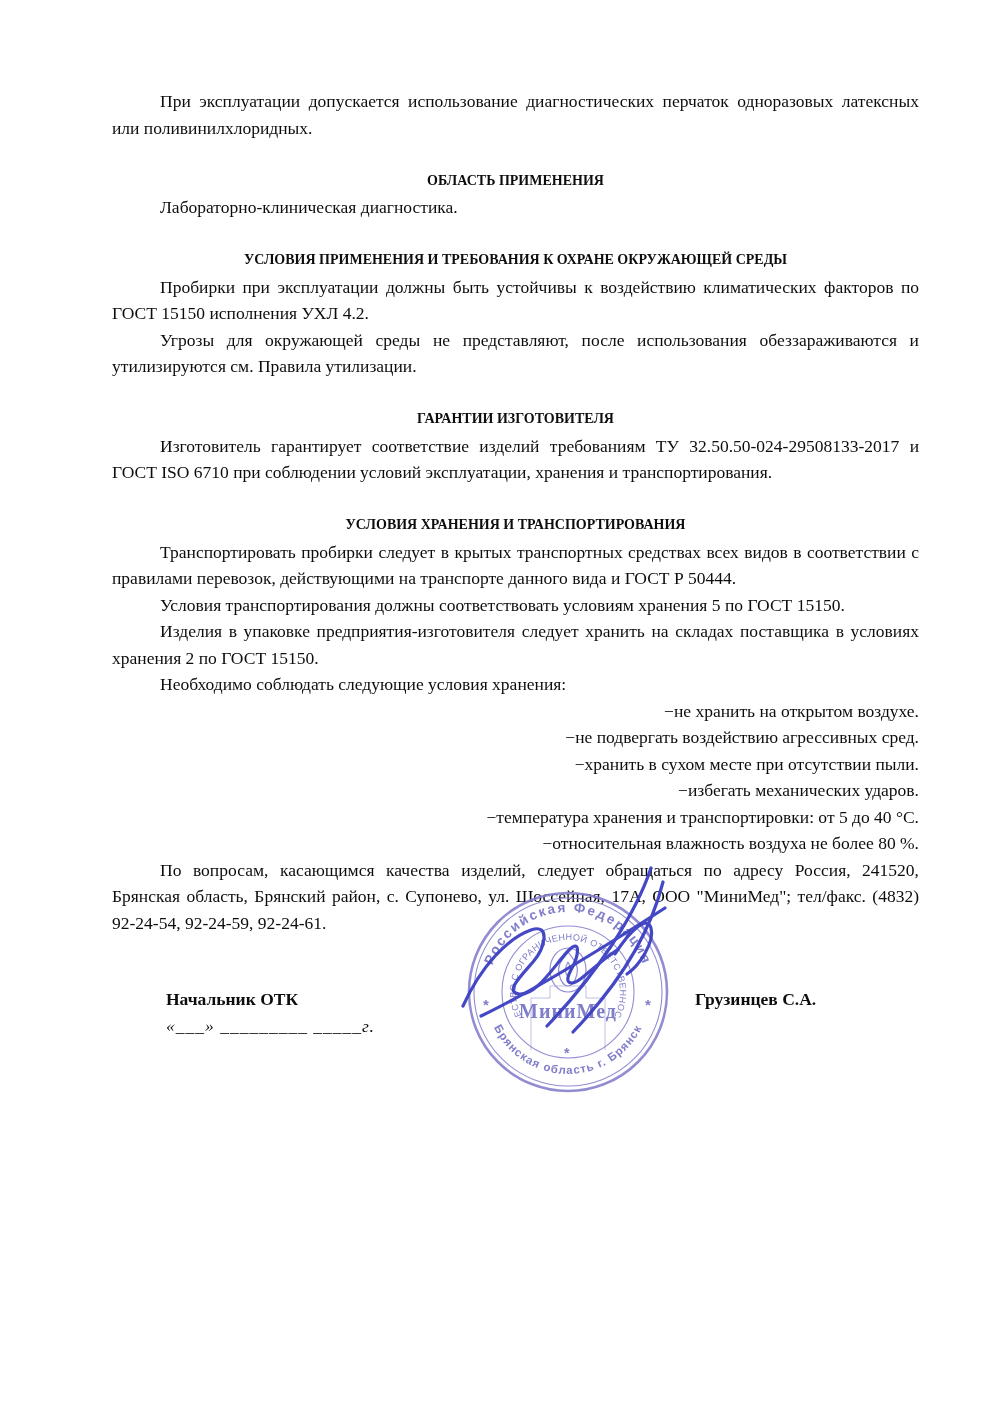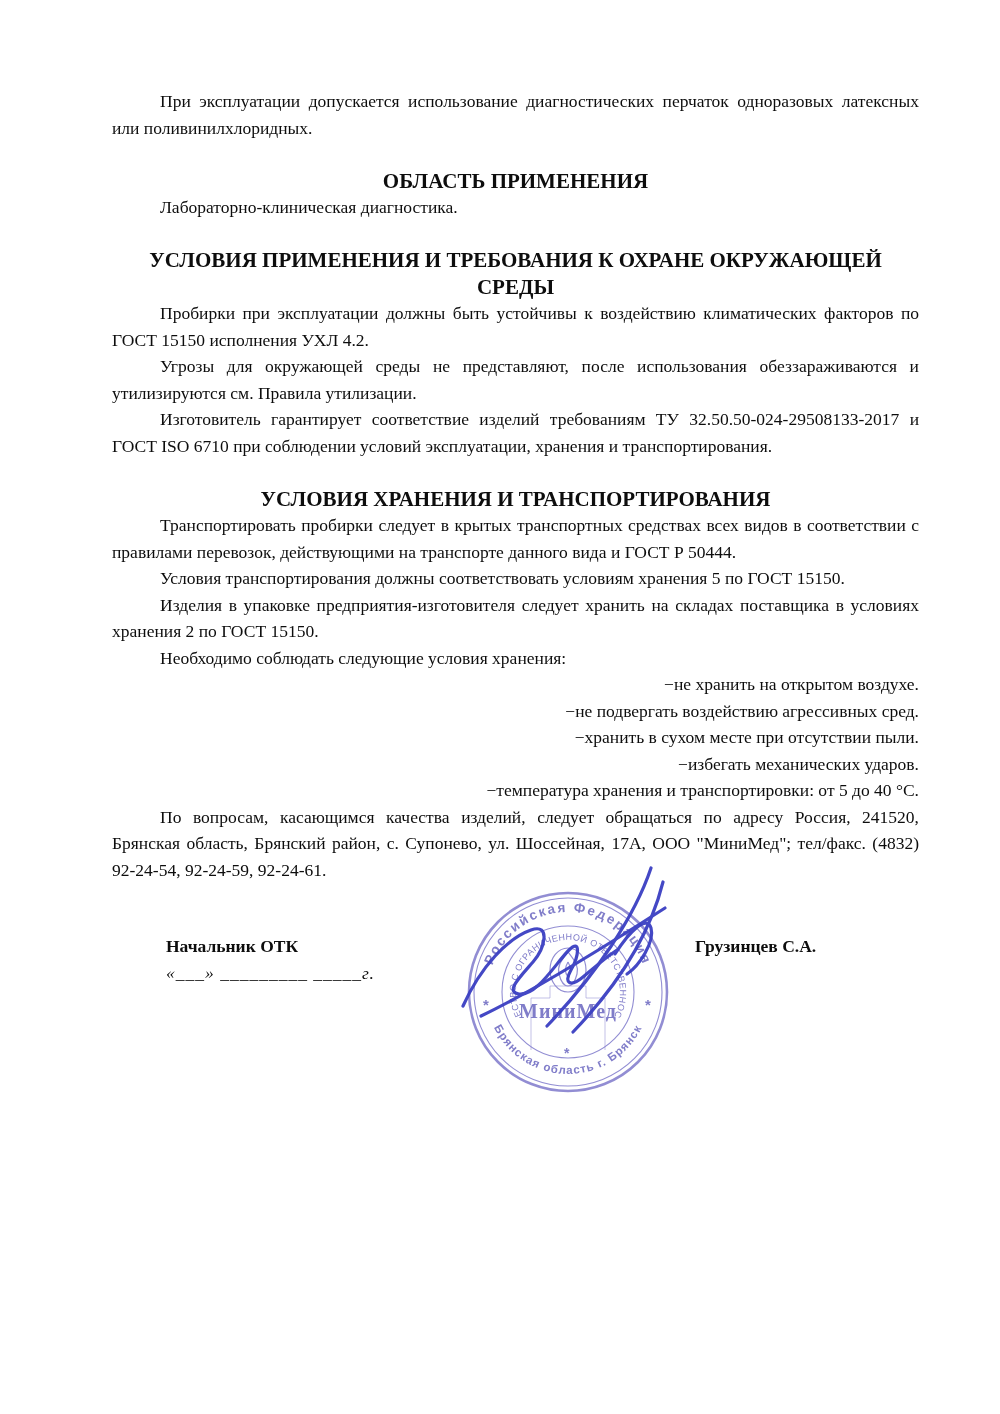--- a/index.html
+++ b/index.html
@@ -12,21 +12,21 @@
     font-size:17.5px;
     line-height:26.5px;
     overflow:hidden;
   }
   .content { padding:88px 53px 0 112px; }
   .content p { margin:0; text-align:justify; }
   p.indent { text-indent:48px; }
   p.cond { text-align:right; }
   h2.sec {
     margin:26.5px 0 0 0;
-    font-size:21px; line-height:26.5px;
+    font-size:14px; line-height:26.5px;
     font-weight:bold; text-align:center;
   }
   .sigrow { position:relative; margin-top:50px; height:60px; }
   .sig-left { margin-left:54px; }
   .sig-title { font-weight:bold;margin-top:44px; }
   .sig-date { letter-spacing:1px;font-style:italic; }
   .sig-right { position:absolute; left:583px; top:0; font-weight:bold; }
   .stamp-wrap {
     position:absolute; left:453px; top:846px;
     width:242px; height:252px;
@@ -40,33 +40,35 @@
   <div class="content">
     <p class="indent">При эксплуатации допускается использование диагностических перчаток одноразовых латексных или поливинилхлоридных.</p>
 
     <h2 class="sec">ОБЛАСТЬ ПРИМЕНЕНИЯ</h2>
     <p class="indent">Лабораторно-клиническая диагностика.</p>
 
     <h2 class="sec">УСЛОВИЯ ПРИМЕНЕНИЯ И ТРЕБОВАНИЯ К ОХРАНЕ ОКРУЖАЮЩЕЙ СРЕДЫ</h2>
     <p class="indent">Пробирки при эксплуатации должны быть устойчивы к воздействию климатических факторов по ГОСТ 15150 исполнения УХЛ 4.2.</p>
     <p class="indent">Угрозы для окружающей среды не представляют, после использования обеззараживаются и утилизируются см. Правила утилизации.</p>
 
+    <h2 class="sec">ГАРАНТИИ ИЗГОТОВИТЕЛЯ</h2>
     <p class="indent">Изготовитель гарантирует соответствие изделий требованиям ТУ 32.50.50-024-29508133-2017 и ГОСТ ISO 6710 при соблюдении условий эксплуатации, хранения и транспортирования.</p>
 
     <h2 class="sec">УСЛОВИЯ ХРАНЕНИЯ И ТРАНСПОРТИРОВАНИЯ</h2>
     <p class="indent">Транспортировать пробирки следует в крытых транспортных средствах всех видов в соответствии с правилами перевозок, действующими на транспорте данного вида и ГОСТ Р 50444.</p>
     <p class="indent">Условия транспортирования должны соответствовать условиям хранения 5 по ГОСТ 15150.</p>
     <p class="indent">Изделия в упаковке предприятия-изготовителя следует хранить на складах поставщика в условиях хранения 2 по ГОСТ 15150.</p>
     <p class="indent">Необходимо соблюдать следующие условия хранения:</p>
 
     <p class="cond">−не хранить на открытом воздухе.</p>
     <p class="cond">−не подвергать воздействию агрессивных сред.</p>
     <p class="cond">−хранить в сухом месте при отсутствии пыли.</p>
     <p class="cond">−избегать механических ударов.</p>
     <p class="cond">−температура хранения и транспортировки: от 5 до 40 °С.</p>
+    <p class="cond">−относительная влажность воздуха не более 80 %.</p>
 
     <p class="indent">По вопросам, касающимся качества изделий, следует обращаться по адресу Россия, 241520, Брянская область, Брянский район, с. Супонево, ул. Шоссейная, 17А, ООО "МиниМед"; тел/факс. (4832) 92-24-54, 92-24-59, 92-24-61.</p>
 
     <div class="sigrow">
       <div class="sig-left">
         <div class="sig-title">Начальник ОТК</div>
         <div class="sig-date">«___» _________  _____г.</div>
       </div>
       <div class="sig-right">Грузинцев С.А.</div>
     </div>

